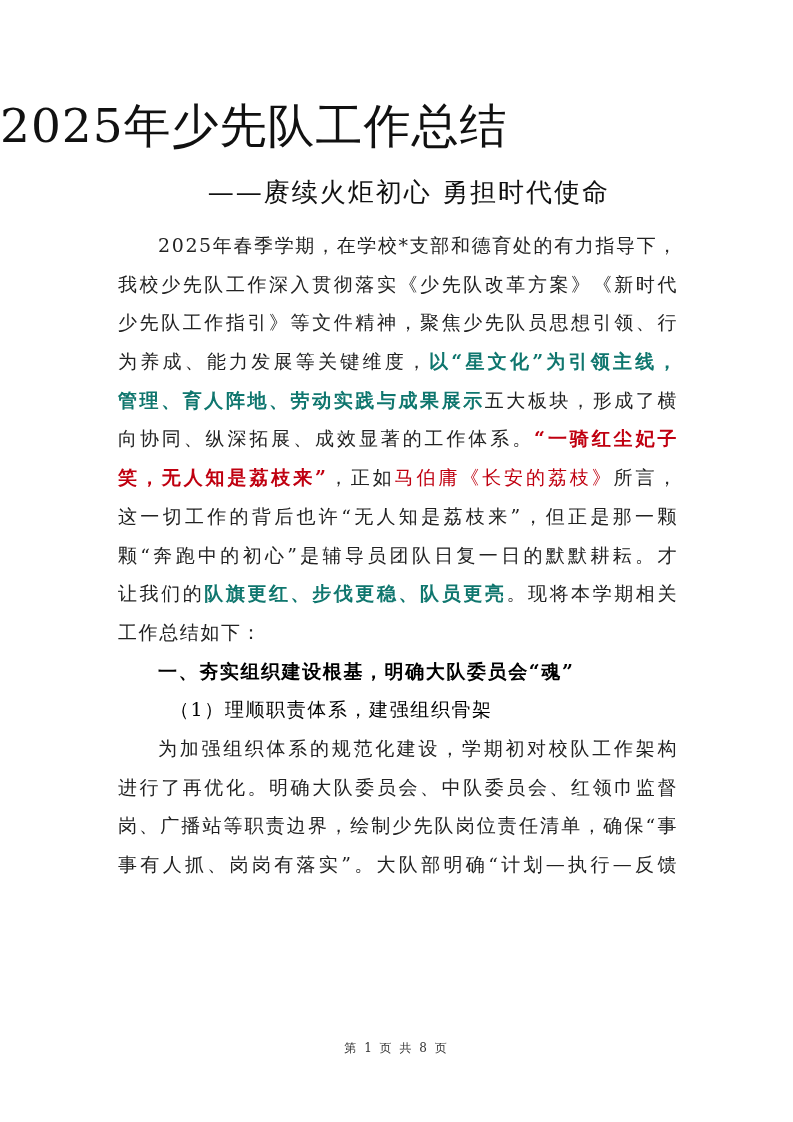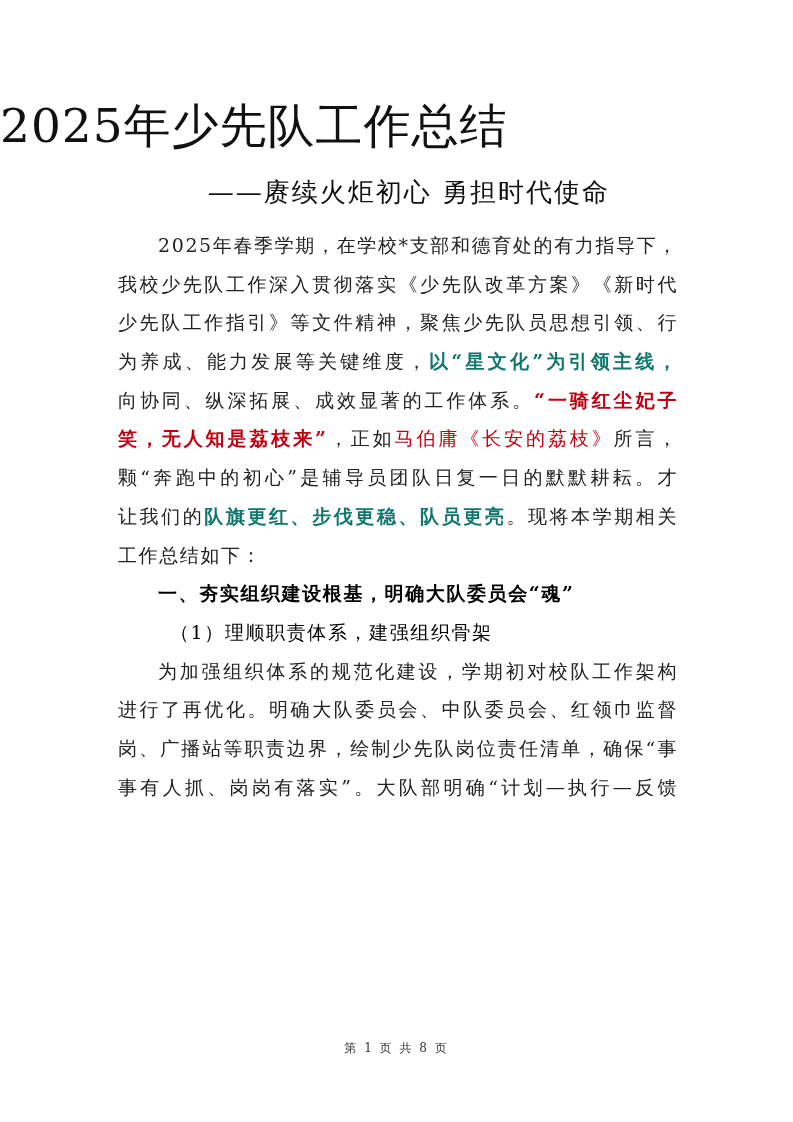--- a/index.html
+++ b/index.html
@@ -27,22 +27,24 @@
 
 <div class="title">2025年少先队工作总结</div>
 <div class="subtitle">——赓续火炬初心 勇担时代使命</div>
 
 <div class="body">
   <div id="intro">
       <div class="line indent"><span>2025年春季学期，在学校*支部和德育处的有力指导下，</span></div>
       <div class="line"><span>我校少先队工作深入贯彻落实《少先队改革方案》《新时代</span></div>
       <div class="line"><span>少先队工作指引》等文件精神，聚焦少先队员思想引领、行</span></div>
       <div class="line"><span>为养成、能力发展等关键维度，</span><span class="u">以“星文化”为引领主线，</span></div>
+      <div class="line"><span class="u">管理、育人阵地、劳动实践与成果展示</span><span>五大板块，形成了横</span></div>
       <div class="line"><span>向协同、纵深拓展、成效显著的工作体系。</span><span class="red">“一骑红尘妃子</span></div>
       <div class="line"><span class="red">笑，无人知是荔枝来”</span><span>，正如</span><span class="red-n">马伯庸《长安的荔枝》</span><span>所言，</span></div>
+      <div class="line"><span>这一切工作的背后也许“无人知是荔枝来”，但正是那一颗</span></div>
       <div class="line"><span>颗“奔跑中的初心”是辅导员团队日复一日的默默耕耘。才</span></div>
       <div class="line"><span>让我们的</span><span class="u">队旗更红、步伐更稳、队员更亮</span><span>。现将本学期相关</span></div>
       <div class="line last"><span>工作总结如下：</span></div>
     </div>
   <div class="line h1">一、夯实组织建设根基，明确大队委员会“魂”</div>
   <div class="line h2">（1）理顺职责体系，建强组织骨架</div>
   <div id="sec1">
       <div class="line indent">为加强组织体系的规范化建设，学期初对校队工作架构</div>
       <div class="line">进行了再优化。明确大队委员会、中队委员会、红领巾监督</div>
       <div class="line">岗、广播站等职责边界，绘制少先队岗位责任清单，确保“事</div>

